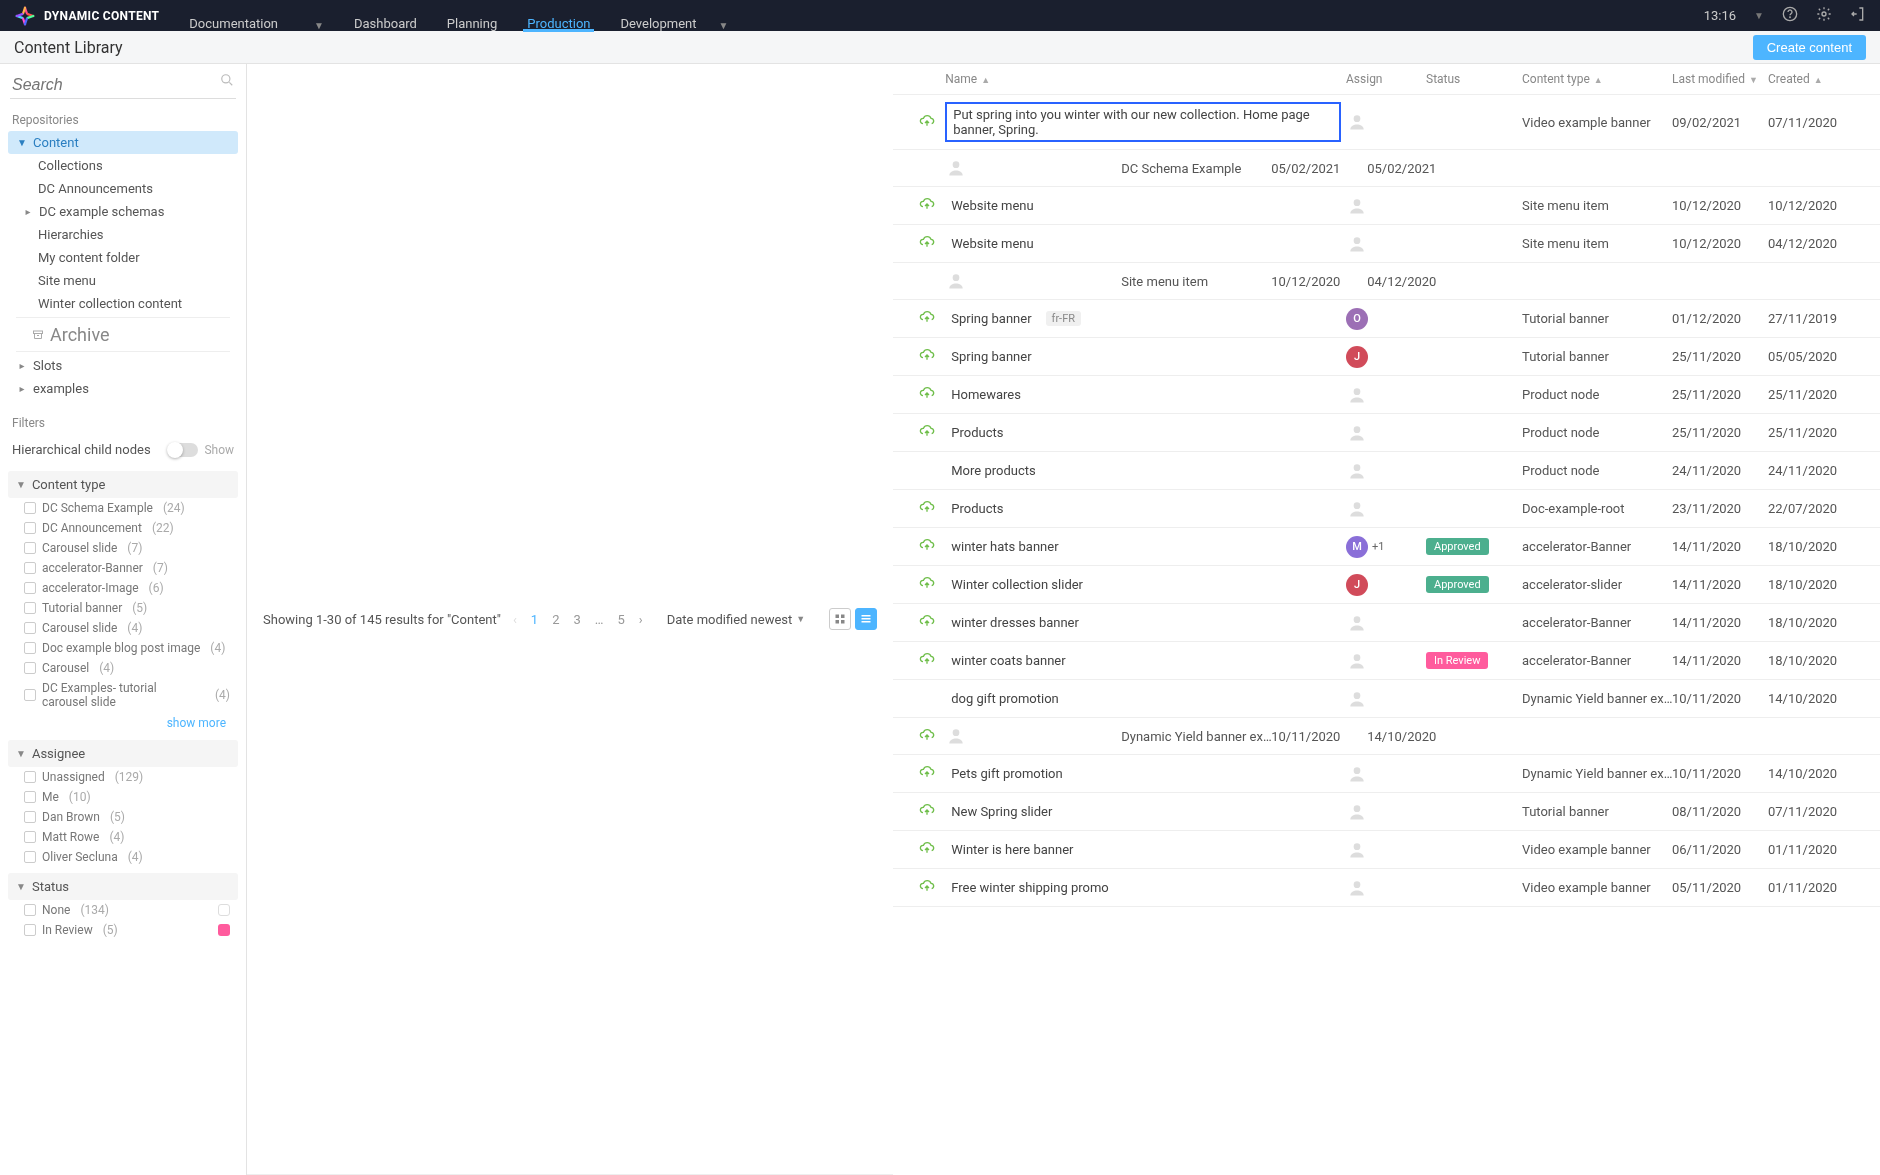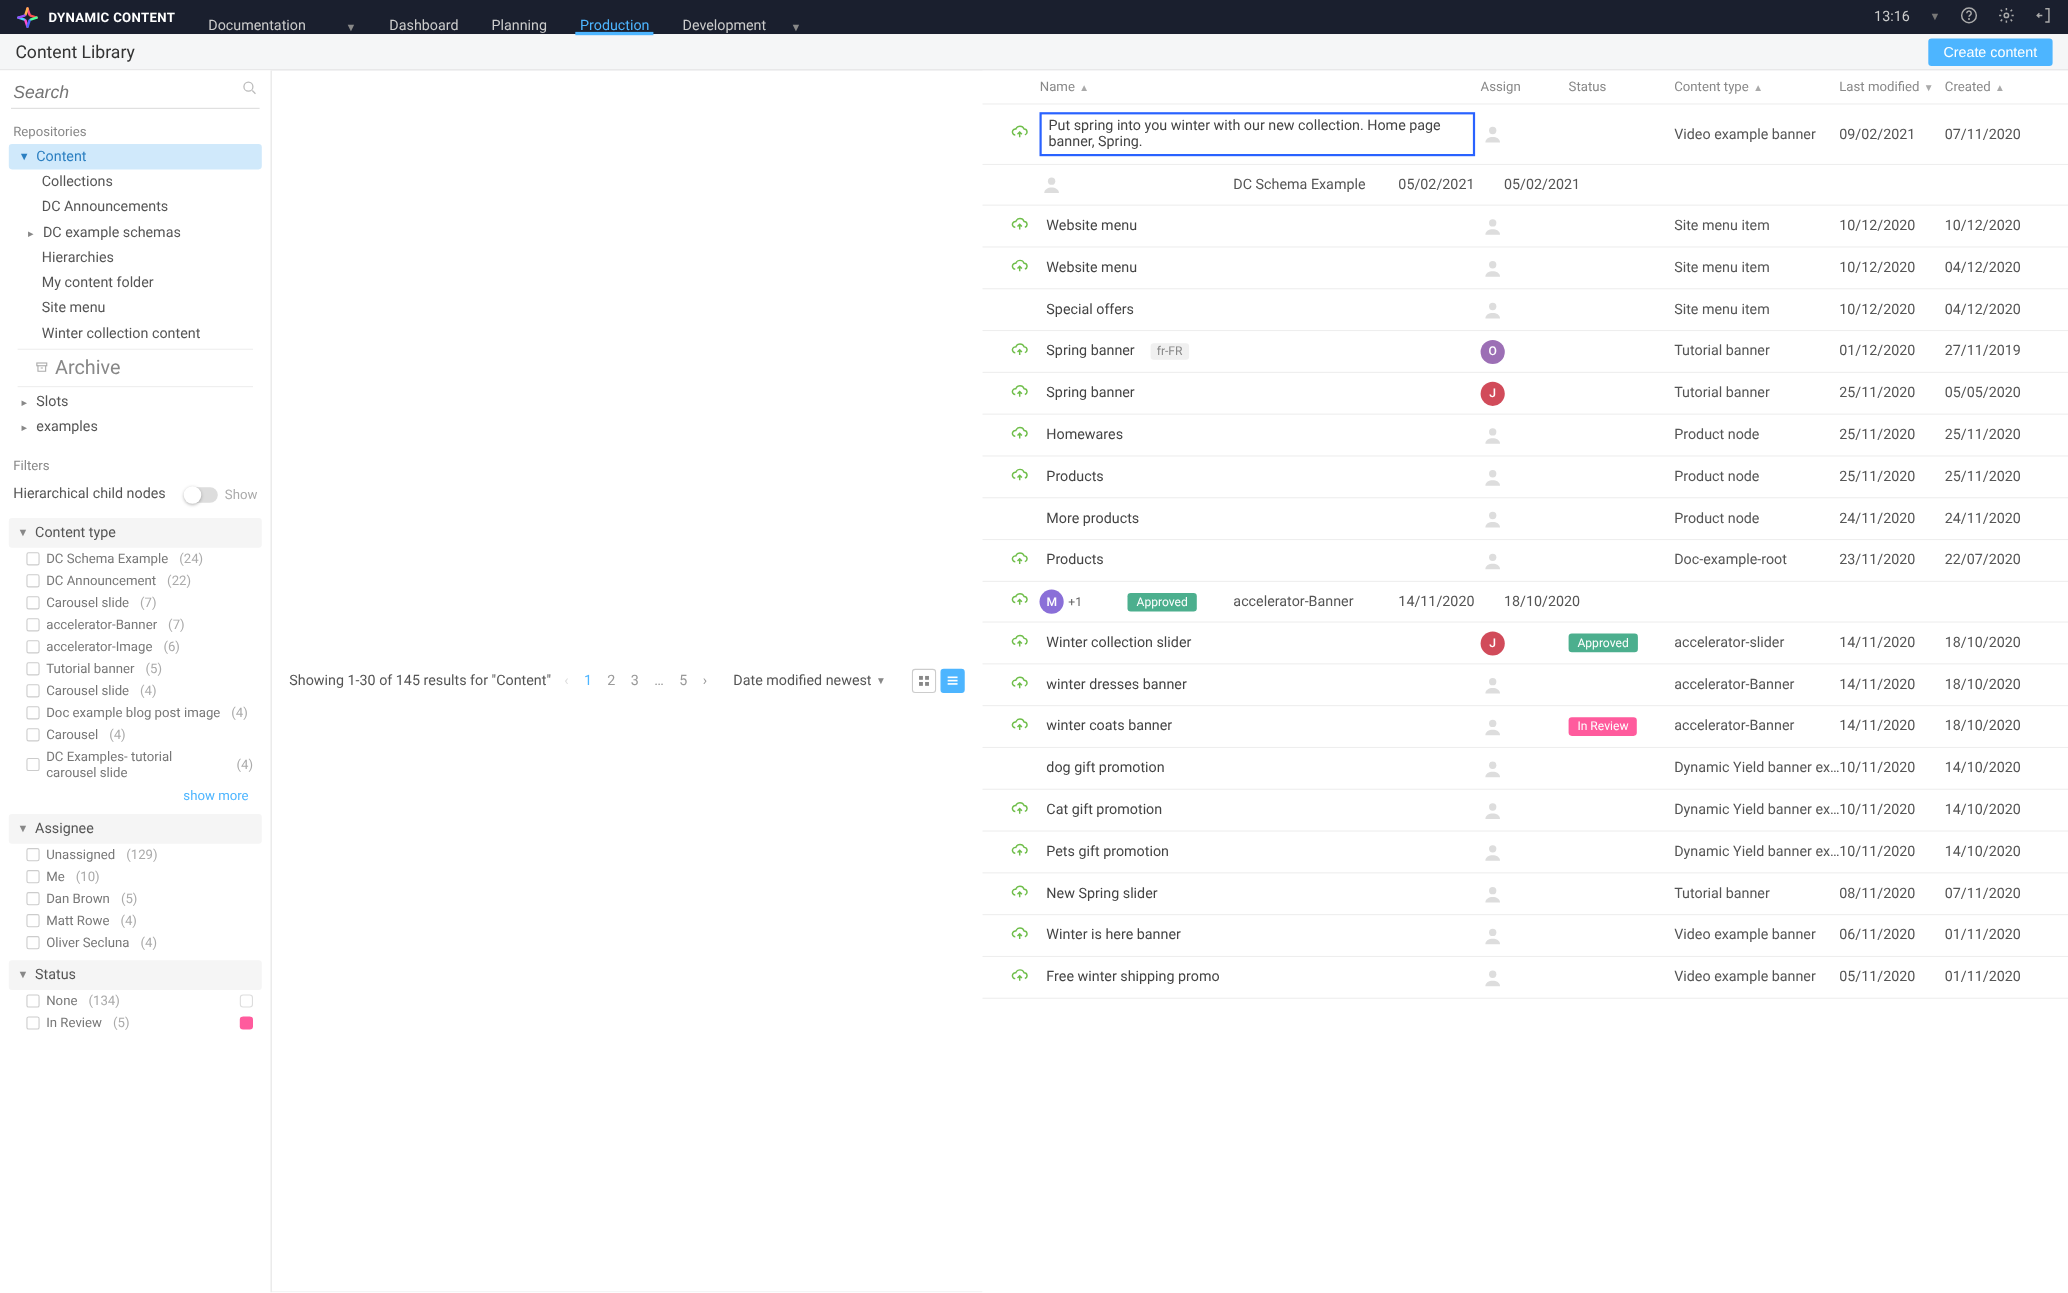--- a/index.html
+++ b/index.html
@@ -461,23 +461,20 @@
             </div>
             <div class="status-cell"></div>
             <div class="type-cell">
               <span>Site menu item</span>
             </div>
             <div class="modified-cell">10/12/2020</div>
             <div class="created-cell">04/12/2020</div>
           </div>
           <div class="trow">
             <div class="cloud-cell"></div>
-            <div class="name-cell">
-              <span class="name-text">Special offers</span>
-            </div>
             <div class="assign-cell">
               <span class="avatar none">
                 <svg viewBox="0 0 24 24" fill="#ddd">
                   <circle cx="12" cy="8" r="4"></circle>
                   <path d="M4 21c0-4 4-6 8-6s8 2 8 6z"></path>
                 </svg>
               </span>
             </div>
             <div class="status-cell"></div>
             <div class="type-cell">
@@ -622,20 +619,23 @@
             <div class="modified-cell">23/11/2020</div>
             <div class="created-cell">22/07/2020</div>
           </div>
           <div class="trow">
             <div class="cloud-cell">
               <span class="cloud-icon"><svg width="16" height="16" viewBox="0 0 24 24" fill="none" stroke="#6fbe4a" stroke-width="2">
                   <path d="M6 16a4 4 0 1 1 .7-7.95A6 6 0 0 1 18 8a4 4 0 0 1 1 7.87"></path>
                   <path d="M12 12v7M9 15l3-3 3 3"></path>
                 </svg></span>
             </div>
+            <div class="name-cell">
+              <span class="name-text">winter hats banner</span>
+            </div>
             <div class="assign-cell">
               <span class="avatar violet">M</span>
               <span class="plus-more">+1</span>
             </div>
             <div class="status-cell"><span class="status-pill approved">Approved</span></div>
             <div class="type-cell">
               <span>accelerator-Banner</span>
             </div>
             <div class="modified-cell">14/11/2020</div>
             <div class="created-cell">18/10/2020</div>
@@ -729,23 +729,20 @@
             </div>
             <div class="modified-cell">10/11/2020</div>
             <div class="created-cell">14/10/2020</div>
           </div>
           <div class="trow">
             <div class="cloud-cell">
               <span class="cloud-icon"><svg width="16" height="16" viewBox="0 0 24 24" fill="none" stroke="#6fbe4a" stroke-width="2">
                   <path d="M6 16a4 4 0 1 1 .7-7.95A6 6 0 0 1 18 8a4 4 0 0 1 1 7.87"></path>
                   <path d="M12 12v7M9 15l3-3 3 3"></path>
                 </svg></span>
-            </div>
-            <div class="name-cell">
-              <span class="name-text">Cat gift promotion</span>
             </div>
             <div class="assign-cell">
               <span class="avatar none">
                 <svg viewBox="0 0 24 24" fill="#ddd">
                   <circle cx="12" cy="8" r="4"></circle>
                   <path d="M4 21c0-4 4-6 8-6s8 2 8 6z"></path>
                 </svg>
               </span>
             </div>
             <div class="status-cell"></div>

